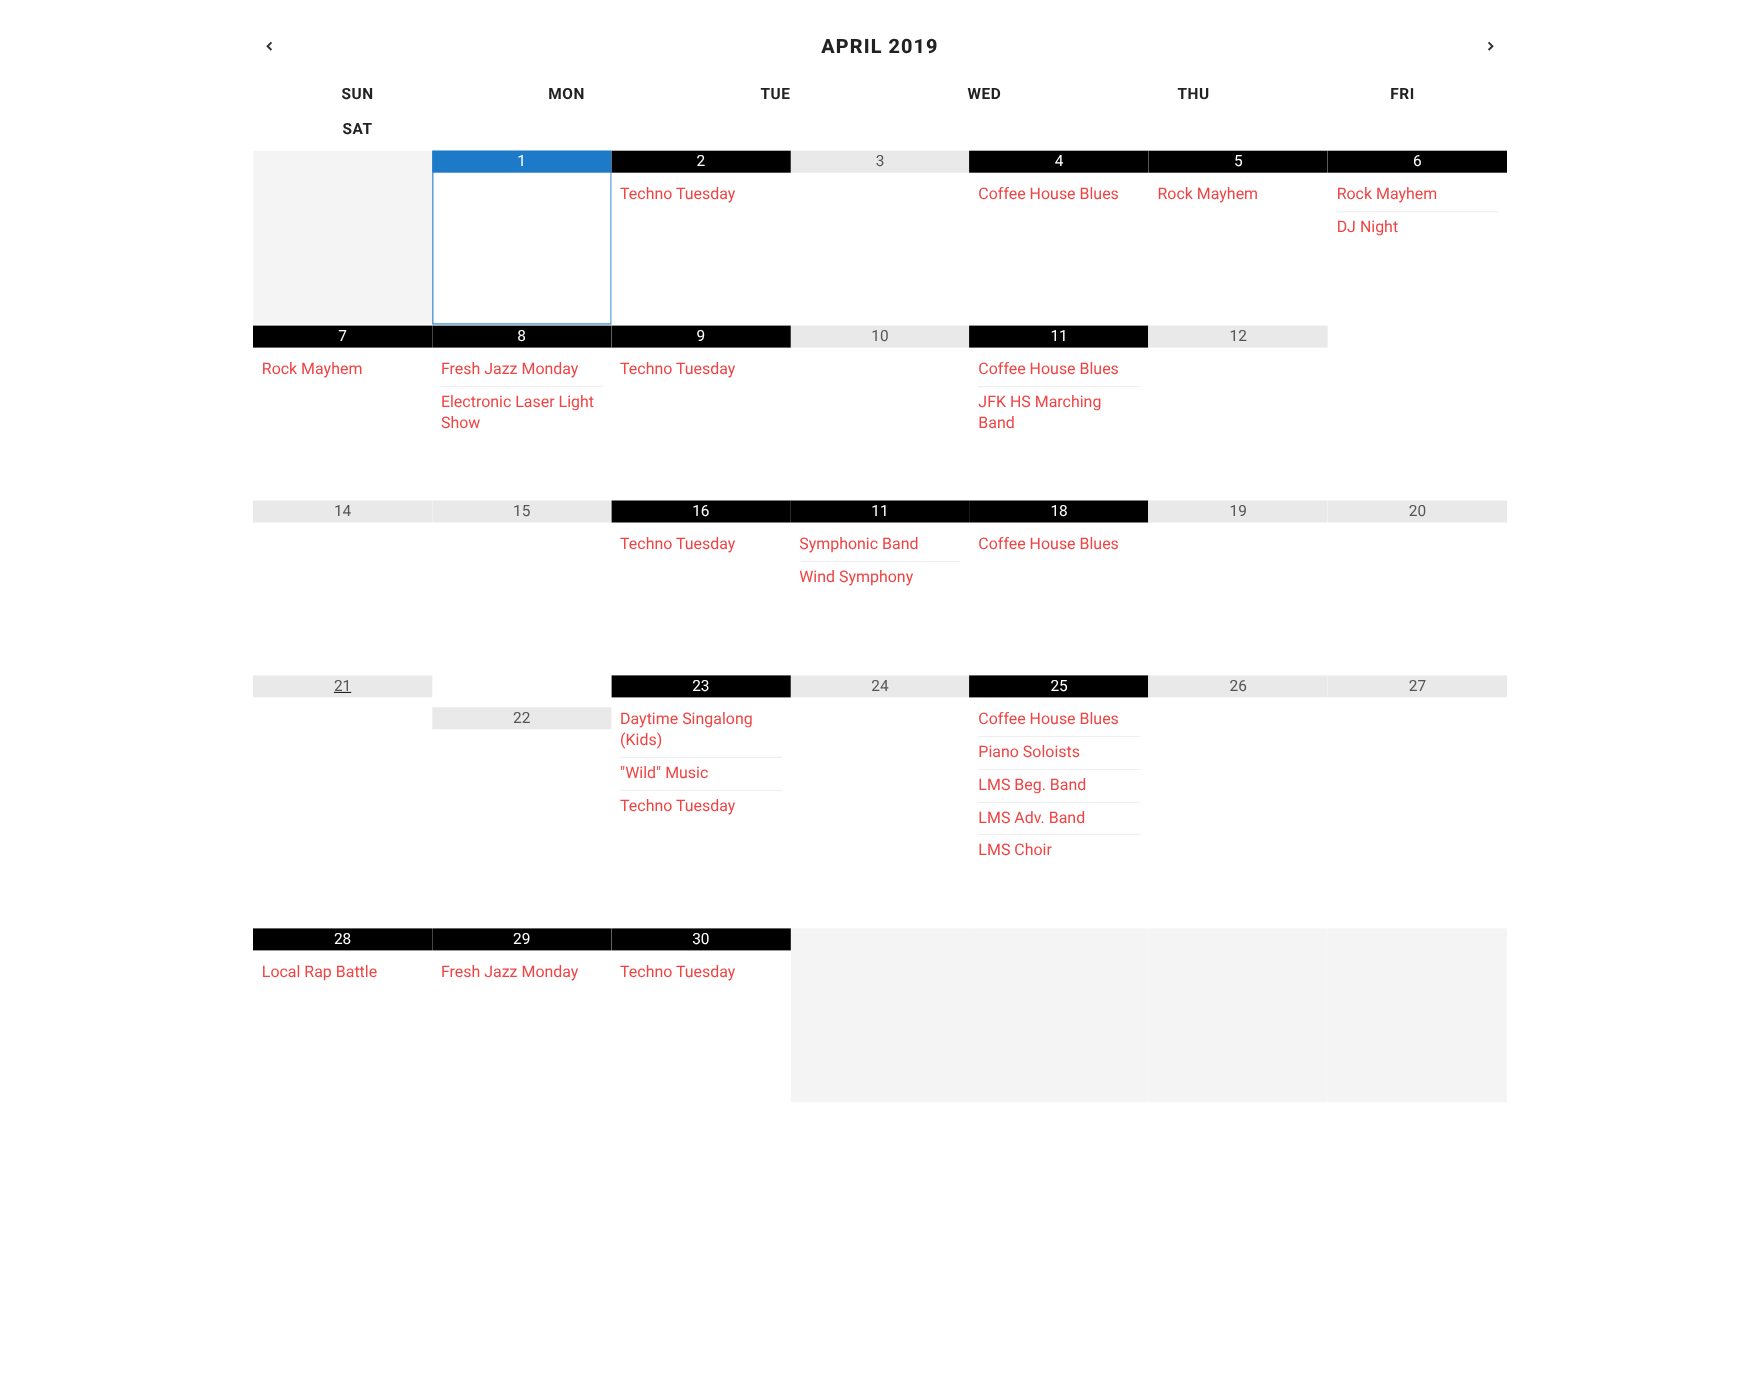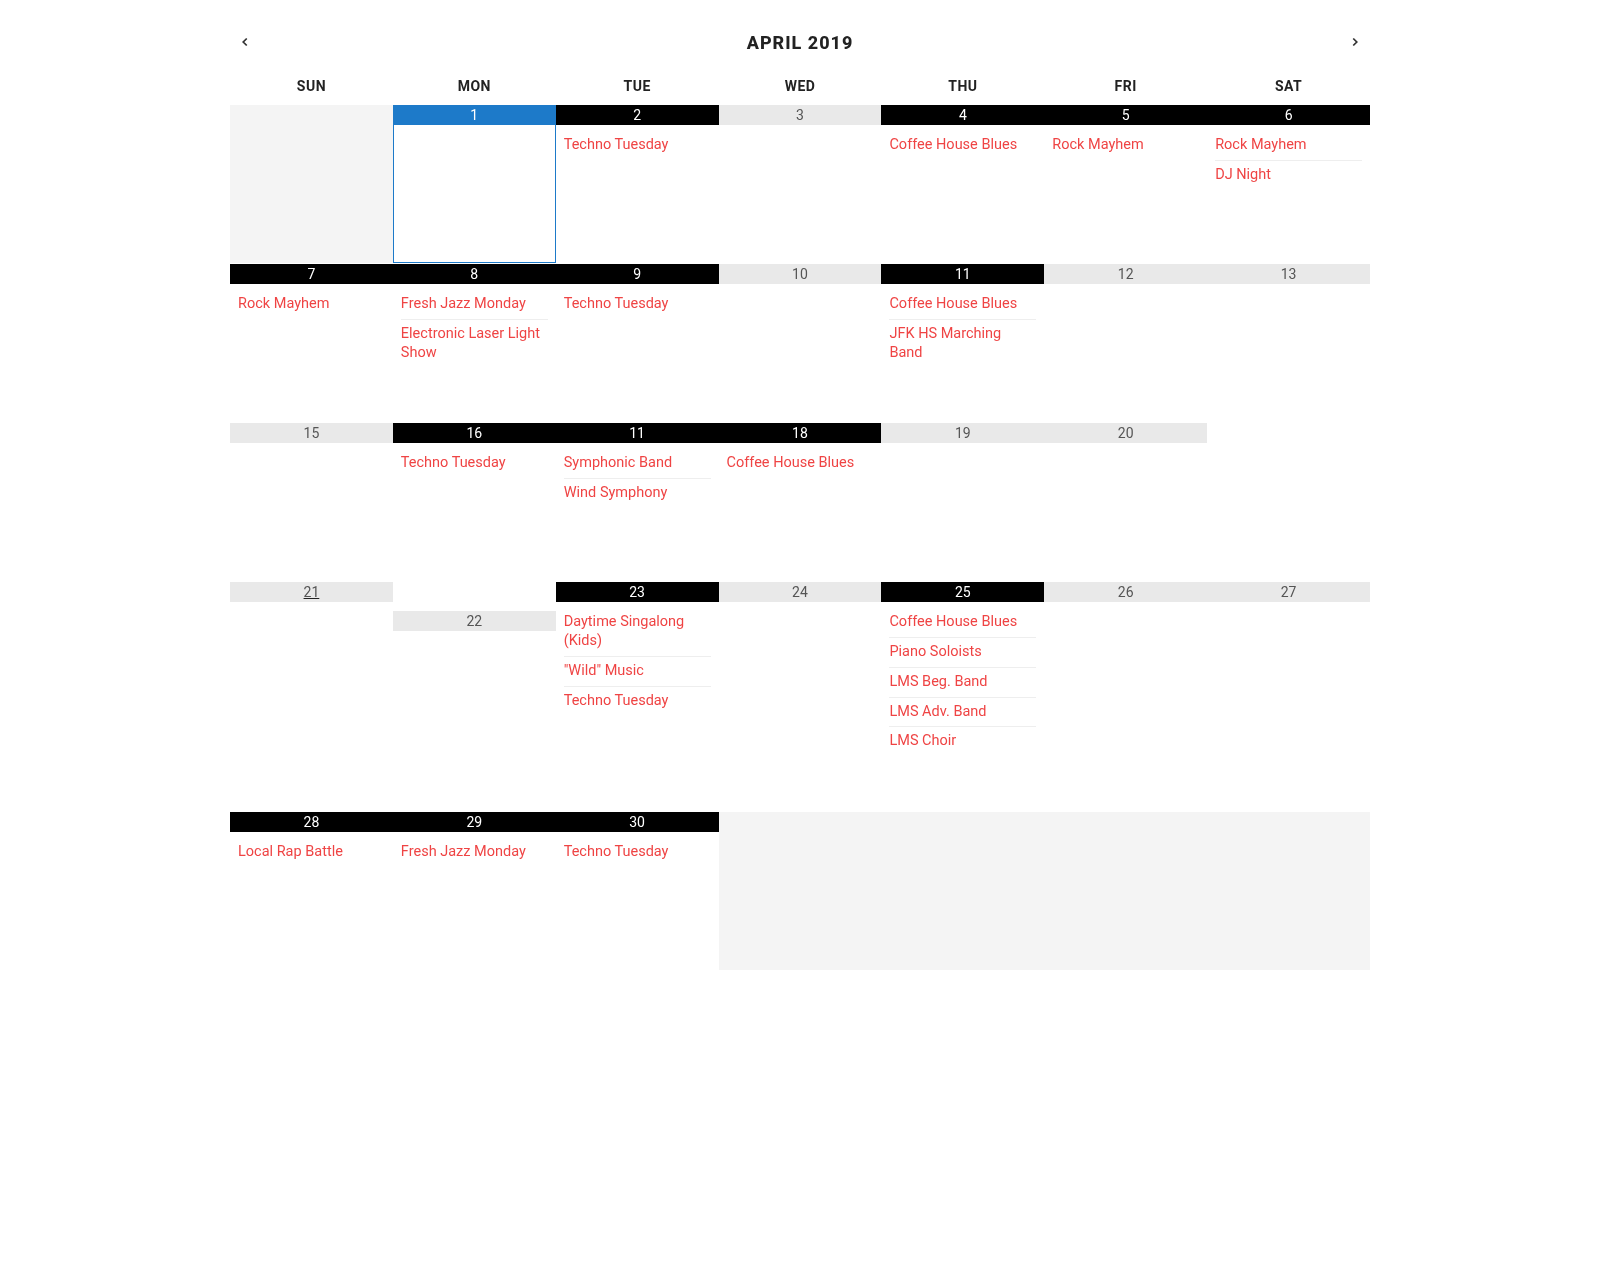--- a/index.html
+++ b/index.html
@@ -29,21 +29,21 @@
   }
   .header .title {
     font-size: 18px;
     font-weight: 800;
     letter-spacing: 1px;
     text-align: center;
     flex: 1;
   }
   .dow-row {
     display: grid;
-    grid-template-columns: repeat(7, 1fr);
+    grid-template-columns: repeat(6, 1fr);
     border-bottom: 1px solid #fff;
   }
   .dow-cell {
     text-align: center;
     font-weight: 700;
     font-size: 14px;
     padding: 6px 0 10px 0;
     letter-spacing: 0.5px;
   }
   .weeks {
@@ -188,25 +188,25 @@
         <div class="day" style="min-height: 158px;">
           <div class="date-bar dark">11</div>
           <div class="events">
             <div class="event">Coffee House Blues</div>
             <div class="event">JFK HS Marching Band</div>
           </div>
         </div>
         <div class="day" style="min-height: 158px;">
           <div class="date-bar light">12</div>
         </div>
-        <div class="day" style="min-height: 158px;">
-          <div class="date-bar light">13</div>
-        </div>
-      </div>
-      <div class="week">
+      </div>
+      <div class="week">
+        <div class="day" style="min-height: 158px;">
+          <div class="date-bar light">14</div>
+        </div>
         <div class="day" style="min-height: 158px;">
           <div class="date-bar light">15</div>
         </div>
         <div class="day" style="min-height: 158px;">
           <div class="date-bar dark">16</div>
           <div class="events">
             <div class="event">Techno Tuesday</div>
           </div>
         </div>
         <div class="day" style="min-height: 158px;">

